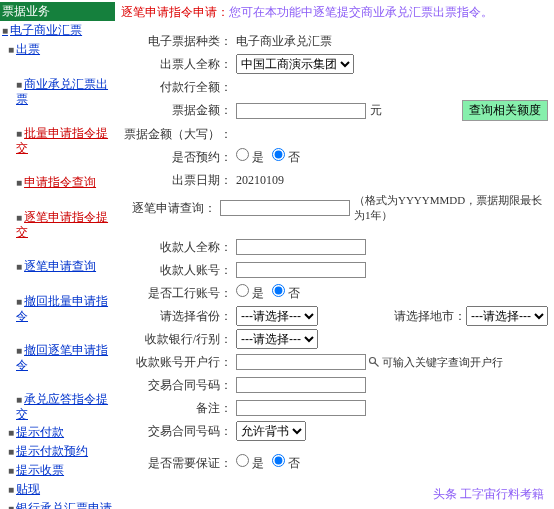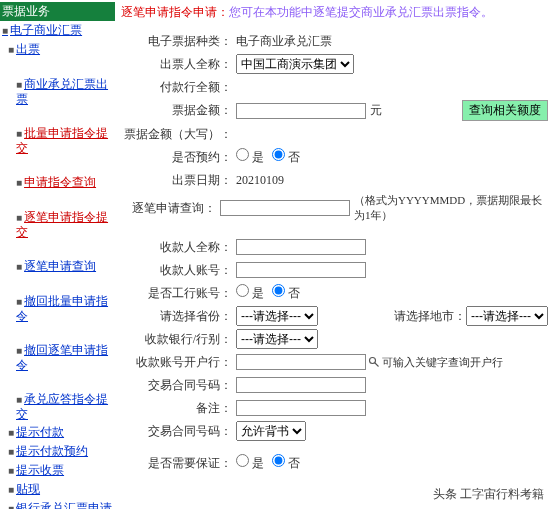--- a/index.html
+++ b/index.html
@@ -24,21 +24,21 @@
 input[type=text] { height: 16px; border: 1px solid #888; padding: 0 2px; }
 .wide { width: 130px; }
 .unit { margin-left: 4px; }
 .btn { background: #86efac; border: 1px solid #999; padding: 1px 6px; cursor: pointer; font-size: 12px; }
 .hint { color: #333; font-size: 11px; }
 .icon-zoom { display:inline-block; width:12px; height:12px; vertical-align:middle; margin:0 2px; }
 .split { display:flex; width:100%; align-items:center; }
 .split .left { display:flex; align-items:center; }
 .split .right { margin-left:auto; display:flex; align-items:center; }
 .radio-group { display:flex; gap:8px; align-items:center; }
-.watermark { position:absolute; right:10px; bottom:6px; font-size:12px; color:#404040; pointer-events:none; }
+.watermark { position:absolute; right:10px; bottom:6px; font-size:12px; color:#8b5cf6; pointer-events:none; }
 .nav-top { color:#fff; background:#15803d; padding:1px 2px; }
 </style>
 </head>
 <body>
 
 <div class="container">
   <div class="sidebar">
     <div class="nav-top">票据业务</div>
     <ul class="nav" id="nav-list">
         <li class="lvl1"><span class="bullet">■</span><a>电子商业汇票</a></li>

